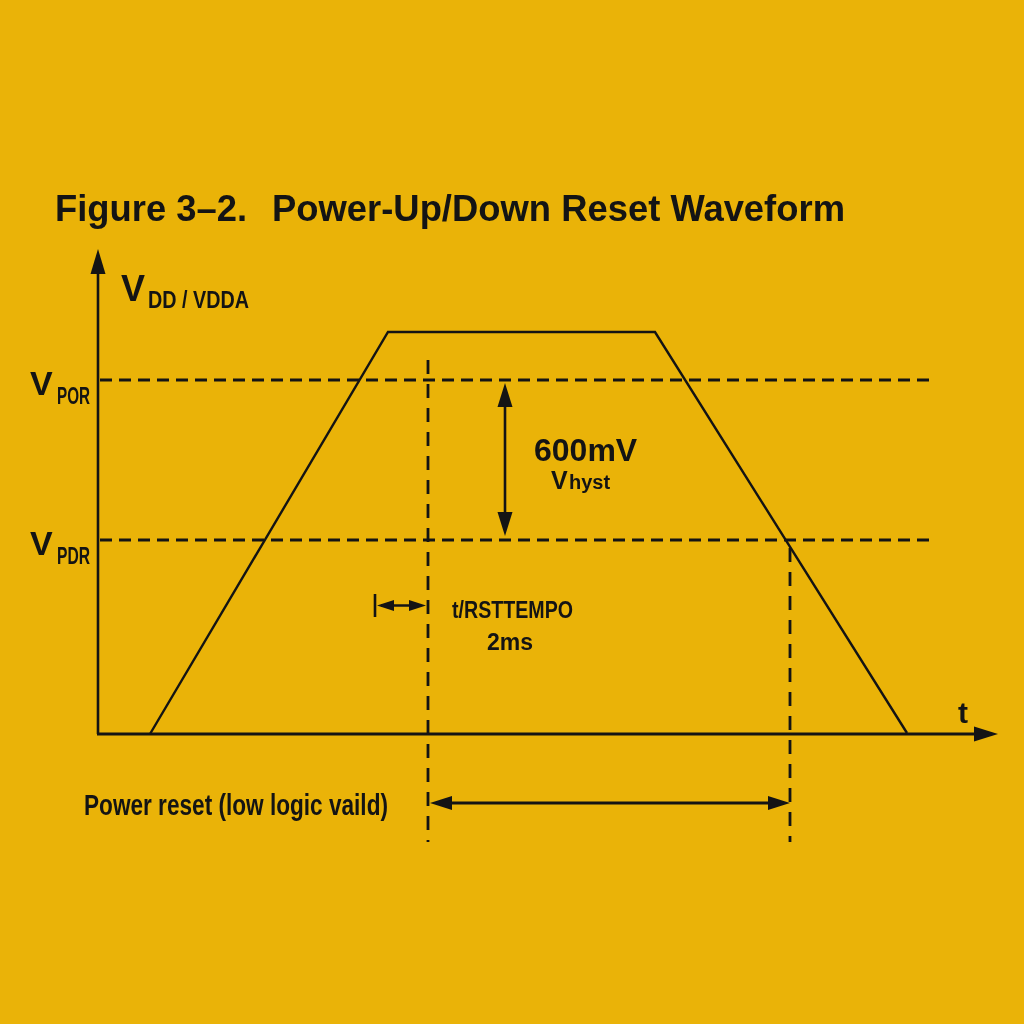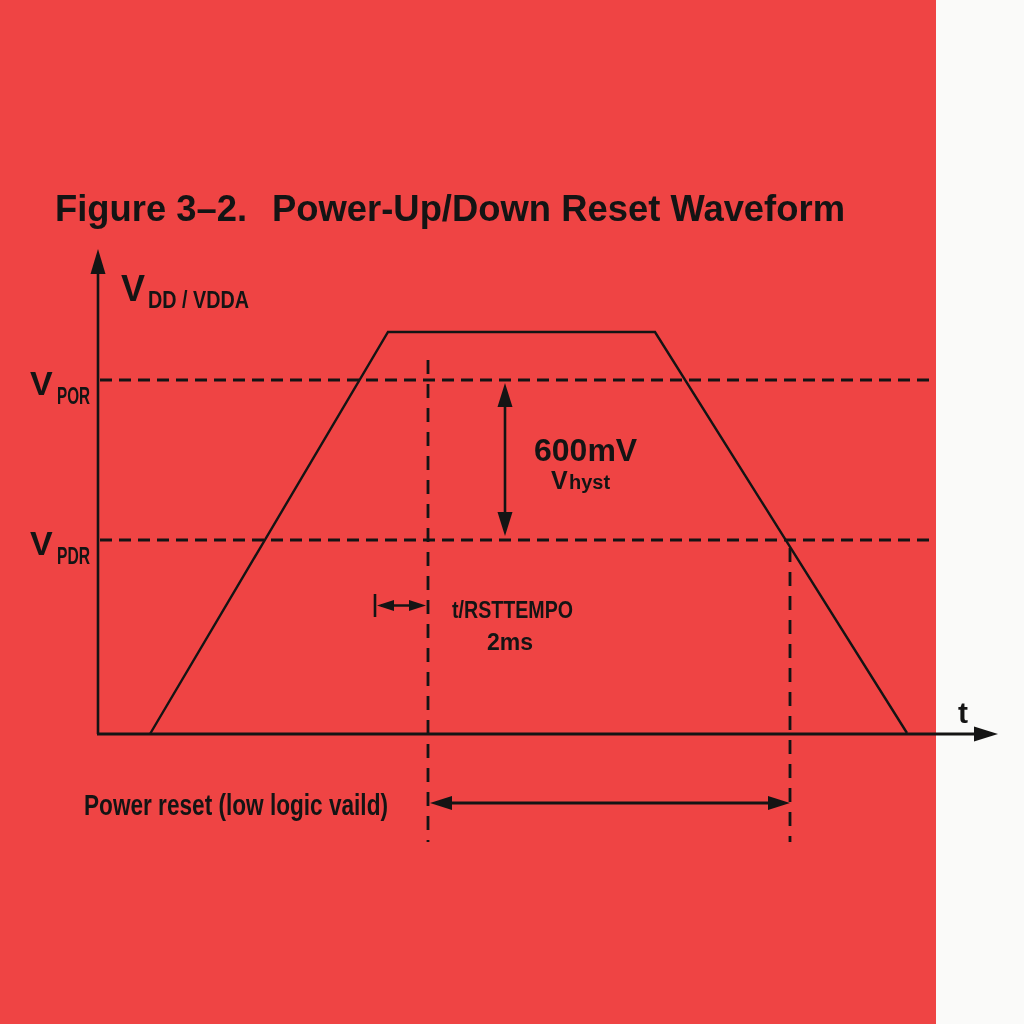--- a/index.html
+++ b/index.html
@@ -6,23 +6,23 @@
     margin: 0;
     padding: 0;
     width: 1024px;
     height: 1024px;
     background: #fafaf9;
     font-family: "Liberation Sans", sans-serif;
     overflow: hidden;
   }
   .stage {
     position: relative;
-    width: 936px;
+    width: 1024px;
     height: 1024px;
-    background: #ef4444;
+    background: #eab308;
   }
   svg text {
     fill: #141414;
     font-family: "Liberation Sans", sans-serif;
     font-weight: bold;
   }
   svg .stroke {
     stroke: #141414;
     fill: none;
   }

